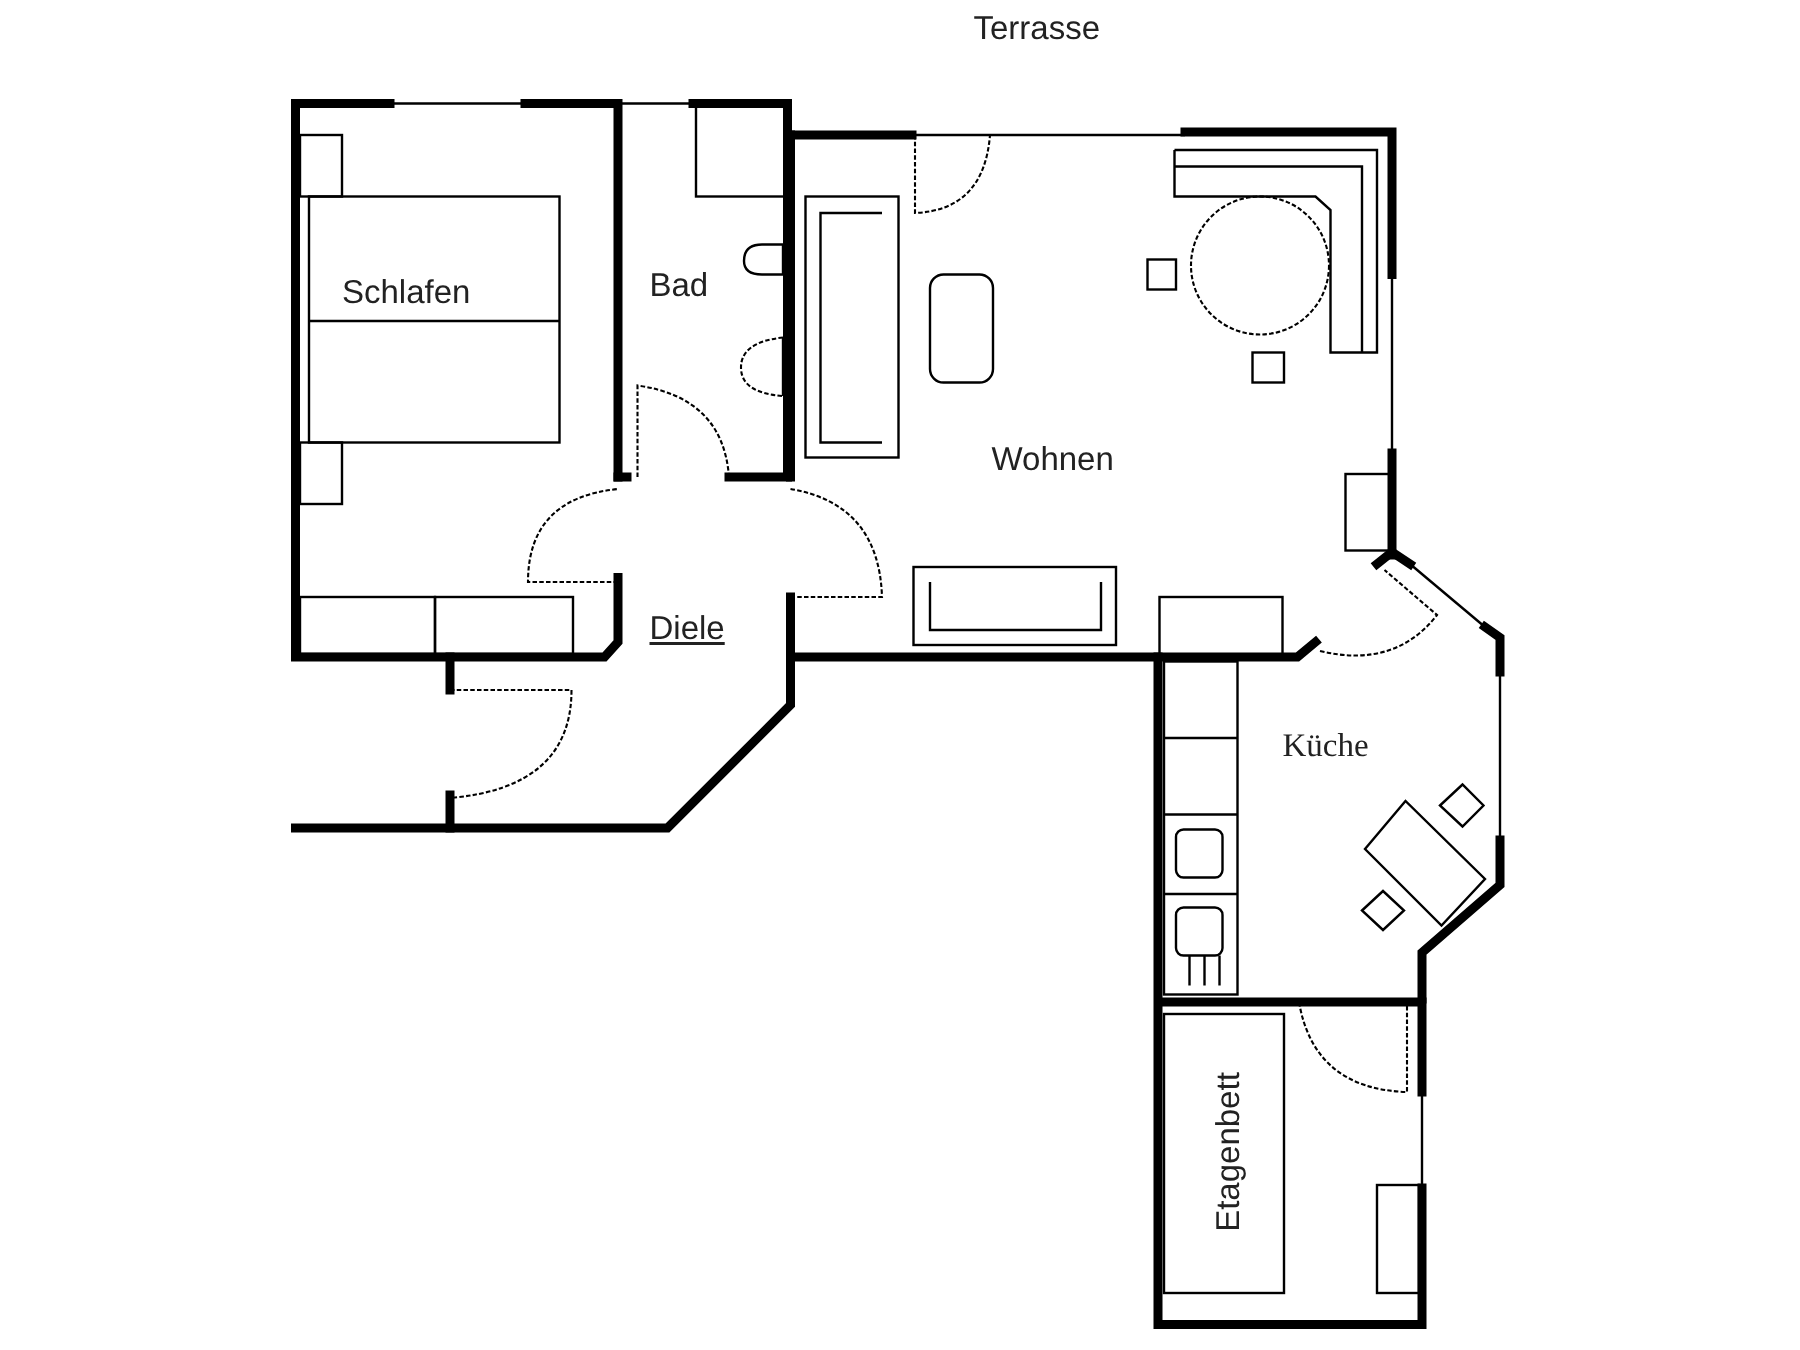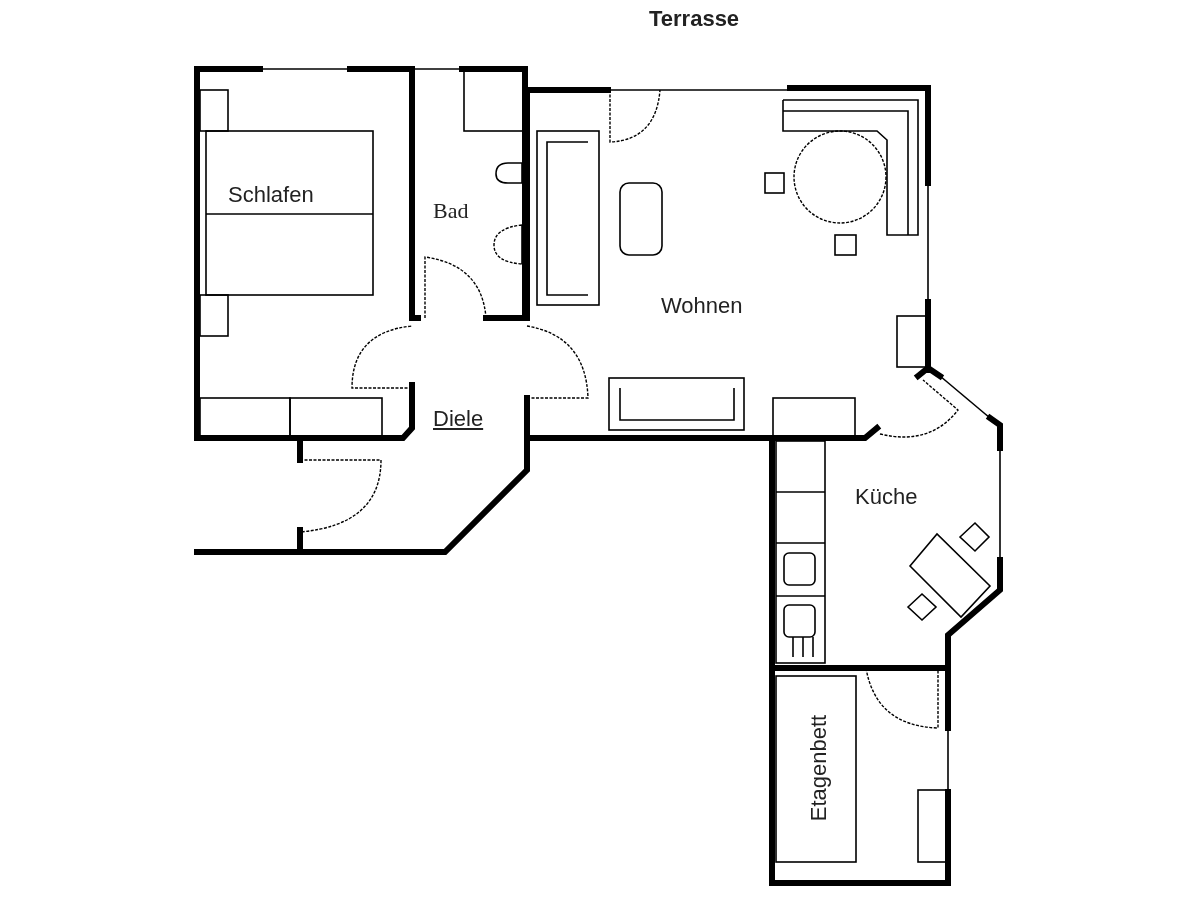--- a/index.html
+++ b/index.html
@@ -112,19 +112,19 @@
     <polygon class="furn" points="910,566 937,534 990,586 961,617"></polygon>
     <polygon class="furn" points="960,537 975,523 989,537 975,551"></polygon>
     <polygon class="furn" points="908,607 922,594 936,607 922,620"></polygon>
   </g>
 
   <path class="swing" d="M866,668 Q876,726 938,728 L938,668"></path>
   <rect class="furn" x="776" y="676" width="80" height="186"></rect>
   <rect class="furn" x="918" y="790" width="28" height="72"></rect>
 </svg>
 
-<div class="label" style="left:649px; top:8px;font-weight:bold;">Terrasse</div>
+<div class="label" style="left:649px; top:8px;">Terrasse</div>
 <div class="label" style="left:228px; top:157px;margin-top:27px;">Schlafen</div>
-<div class="label" style="left:433px; top:200px;font-family:Liberation Serif, serif;">Bad</div>
+<div class="label" style="left:433px; top:179px;">Bad</div>
 <div class="label" style="left:661px; top:283px;margin-top:12px;">Wohnen</div>
 <div class="label" style="left:433px; top:408px;text-decoration:underline;">Diele</div>
-<div class="label" style="left:855px; top:486px;">Küche</div>
+<div class="label" style="left:855px; top:486px;font-family:Liberation Serif, serif;">Küche</div>
 <div class="label vlabel" style="left:764px; top:757px; width:110px; text-align:center;">Etagenbett</div>
 
 </body></html>

